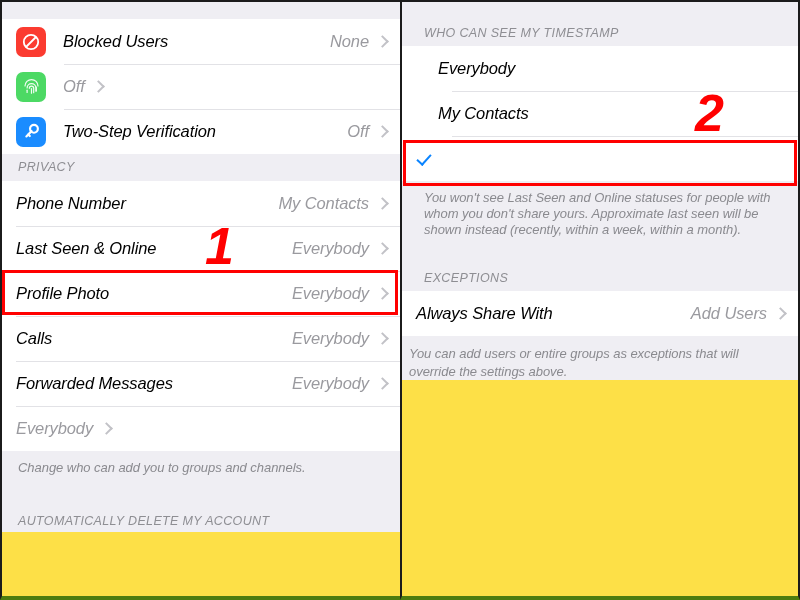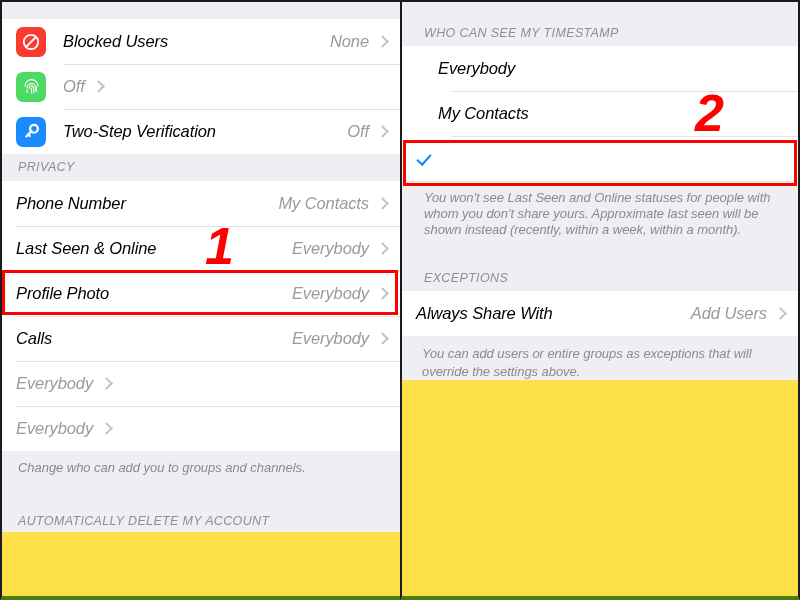--- a/index.html
+++ b/index.html
@@ -218,20 +218,21 @@
         <span class="chevron"></span>
       </div>
 
       <div class="row">
         <span class="row-label">Calls</span>
         <span class="row-value">Everybody</span>
         <span class="chevron"></span>
       </div>
 
       <div class="row">
+        <span class="row-label">Forwarded Messages</span>
         <span class="row-value">Everybody</span>
         <span class="chevron"></span>
       </div>
 
       <div class="row">
         <span class="row-value">Everybody</span>
         <span class="chevron"></span>
       </div>
     </div>
 
@@ -277,19 +278,19 @@
     <div class="section-head" style="height:27px;padding-bottom:6px;padding-left:22px">EXCEPTIONS</div>
 
     <div class="group group-plain">
       <div class="row" style="">
         <span class="row-label">Always Share With</span>
         <span class="row-value">Add Users</span>
         <span class="chevron"></span>
       </div>
     </div>
 
-    <div class="section-note" style="padding:9px 24px 0 20px;line-height:17.5px">You can add users or entire groups as exceptions that will override the settings above.</div>
+    <div class="section-note" style="padding:9px 24px 0 7px;line-height:17.5px">You can add users or entire groups as exceptions that will override the settings above.</div>
 
     <div class="hl-box" style="left:1px; top:138px; width:394px; height:46px;"></div>
     <div class="step-num" style="left:293px; top:85px;">2</div>
   </div>
 
 </div>
 
 </body></html>

